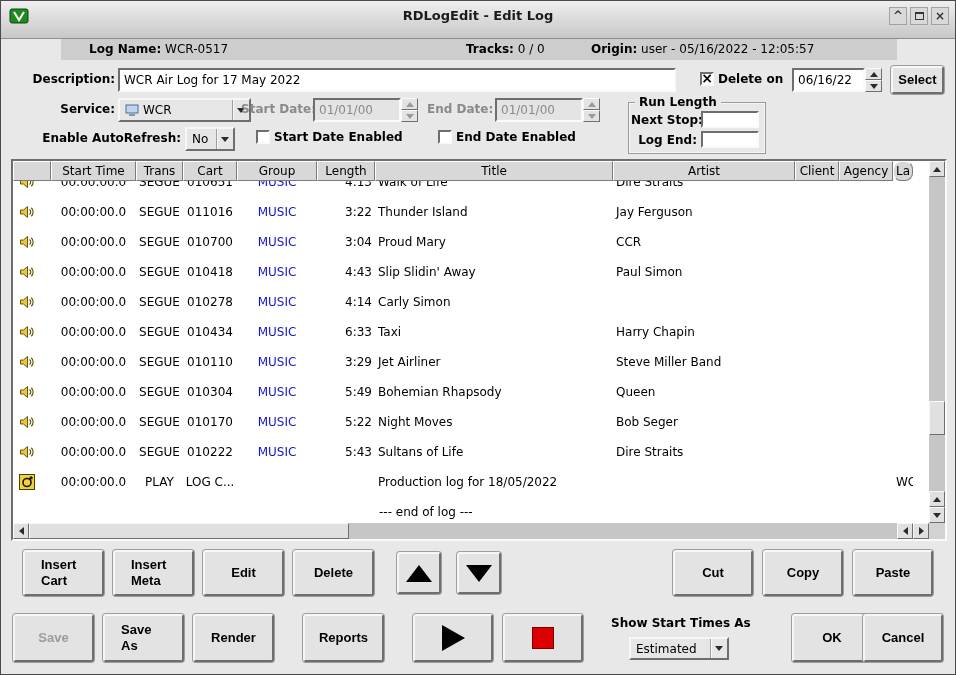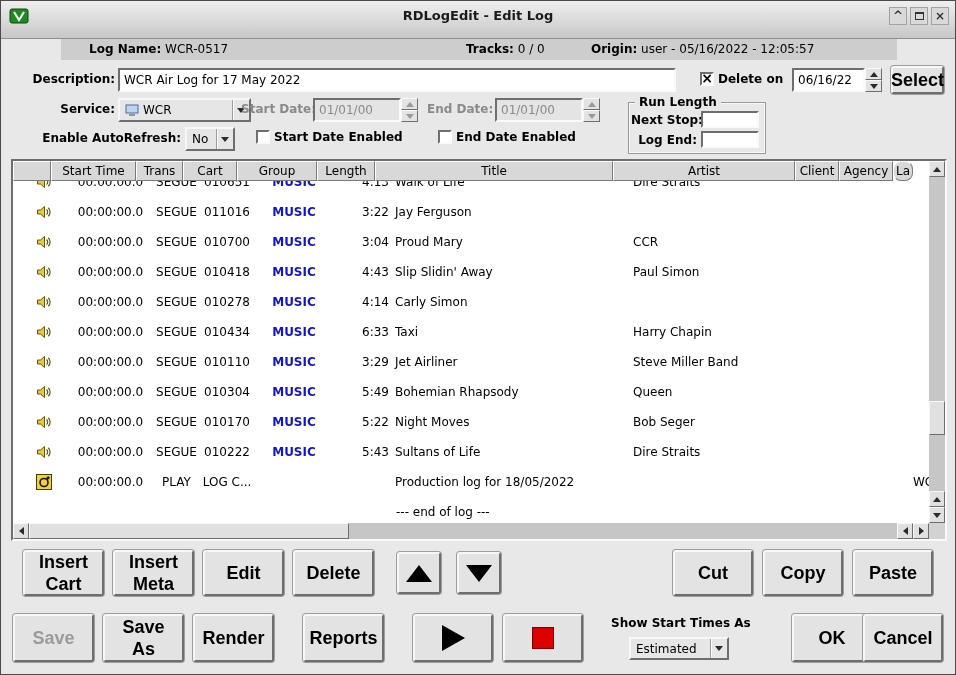--- a/index.html
+++ b/index.html
@@ -20,22 +20,22 @@
 
   
   .lbl { position: absolute; font-weight: bold; color: #000; white-space: nowrap; }
   .lbl.right { text-align: right; }
   .lbl.disabled { color: #8a8a8a; }
   .sunken-input { position: absolute; border: 2px solid; border-color: #6e6e6e #fafafa #fafafa #6e6e6e;
     background: #fff; font: 12px "DejaVu Sans", sans-serif; padding: 0 4px; color: #000; }
   input.sunken-input:disabled { background: #e4e4e4; color: #8a8a8a; }
 
   .btn { position: absolute; border: 2px solid; border-color: #f7f7f7 #6e6e6e #6e6e6e #f7f7f7;
-    background: #e3e3e3; font-weight: bold; font-size: 18px; color: #000; display: flex;
-    align-items: center; justify-content: center; text-align: center; border-radius: 3px;
+    background: #e3e3e3; font-weight: bold; font-size: 13px; color: #000; display: flex;
+    align-items: center; justify-content: center; text-align: left; border-radius: 3px;
     box-shadow: 0 0 0 1px #9d9d9d; line-height: 1.25; }
   .btn.disabled { color: #9b9b9b; }
   .btn.narrow-wrap { padding: 0 16px; }
 
   .combo { position: absolute; border: 2px solid; border-color: #f7f7f7 #6e6e6e #6e6e6e #f7f7f7;
     background: #e6e6e6; display: flex; align-items: center; padding-left: 5px; gap: 4px; }
   .combo .combo-arrow { margin-left: auto; width: 17px; align-self: stretch;
     display: flex; align-items: center; justify-content: center; border-left: 1px solid #9d9d9d;
     box-shadow: inset 1px 0 0 #fafafa; }
 
@@ -61,30 +61,30 @@
   .hb-item b { font-weight: bold; }
 
   
   .table-wrap { position: absolute; left: 10px; top: 158px; width: 936px; height: 382px;
     border: 2px solid; border-color: #6e6e6e #fafafa #fafafa #6e6e6e; background: #fff; }
   .table-inner { position: relative; width: 932px; height: 378px; }
   .thead { position: absolute; left: 0; top: 0; width: 916px; height: 20px; display: flex; }
   .th { height: 20px; background: #d8d8d8; border: 1px solid; border-color: #fff #7a7a7a #7a7a7a #fff;
     display: flex; align-items: center; justify-content: center; font-size: 12px;
     overflow: hidden; white-space: nowrap; flex: 0 0 auto; }
-  .tbody { position: absolute; left: 0; top: 20px; width: 916px; height: 342px; overflow: hidden; background: #f9a8d4; margin-left: 17px; }
+  .tbody { position: absolute; left: 0; top: 20px; width: 916px; height: 342px; overflow: hidden; background: #f9a8d4; }
   .trow { display: flex; height: 30px; align-items: center; background: #fff; }
   .tbody .trow:first-child { margin-top: -14px; }
   .cell { padding: 0 3px; overflow: hidden; white-space: nowrap; flex: 0 0 auto; height: 30px;
     display: flex; align-items: center; }
   .c-icon   { width: 38px; justify-content: flex-start; padding-left: 6px; }
   .c-time   { width: 85px; justify-content: center; }
   .c-trans  { width: 47px; justify-content: center; }
   .c-cart   { width: 54px; justify-content: center; }
-  .c-group  { width: 80px; justify-content: center; color: var(--music-group, #1414cc); font-weight: bold; }
+  .c-group  { width: 80px; justify-content: center; color: var(--music-group, #1414cc); font-weight: normal; }
   .c-len    { width: 58px; justify-content: flex-end; }
   .c-title  { width: 238px; }
   .c-artist { width: 182px; }
   .c-client { width: 44px; }
   .c-agency { width: 54px; }
   .c-label  { width: 20px; border-radius: 8px; }
   .end-row { display: flex; height: 30px; align-items: center; padding-left: 366px; background: #fff; white-space: nowrap; }
   .row-icon { width: 16px; height: 16px; display: inline-flex; }
 
   
@@ -262,20 +262,21 @@
                   <path d="M12.3 3.8a5.8 5.8 0 0 1 0 8.4" fill="none" stroke="#6b5600" stroke-width="1.2"></path>
                 </svg>
         </span>
 
       </span>
       <span class="cell c-time">00:00:00.0</span>
       <span class="cell c-trans">SEGUE</span>
       <span class="cell c-cart">011016</span>
       <span class="cell c-group">MUSIC</span>
       <span class="cell c-len">3:22</span>
+      <span class="cell c-title">Thunder Island</span>
       <span class="cell c-artist">Jay Ferguson</span>
       <span class="cell c-client"></span>
       <span class="cell c-agency"></span>
       <span class="cell c-label"></span>
     </div>
           <div class="trow">
       <span class="cell c-icon">
         <span class="row-icon">
           <svg viewBox="0 0 16 16" width="16" height="16">
                   <path d="M1.5 6h3l4-3.5v11L4.5 10h-3z" fill="#e8c840" stroke="#6b5600" stroke-width="1"></path>

